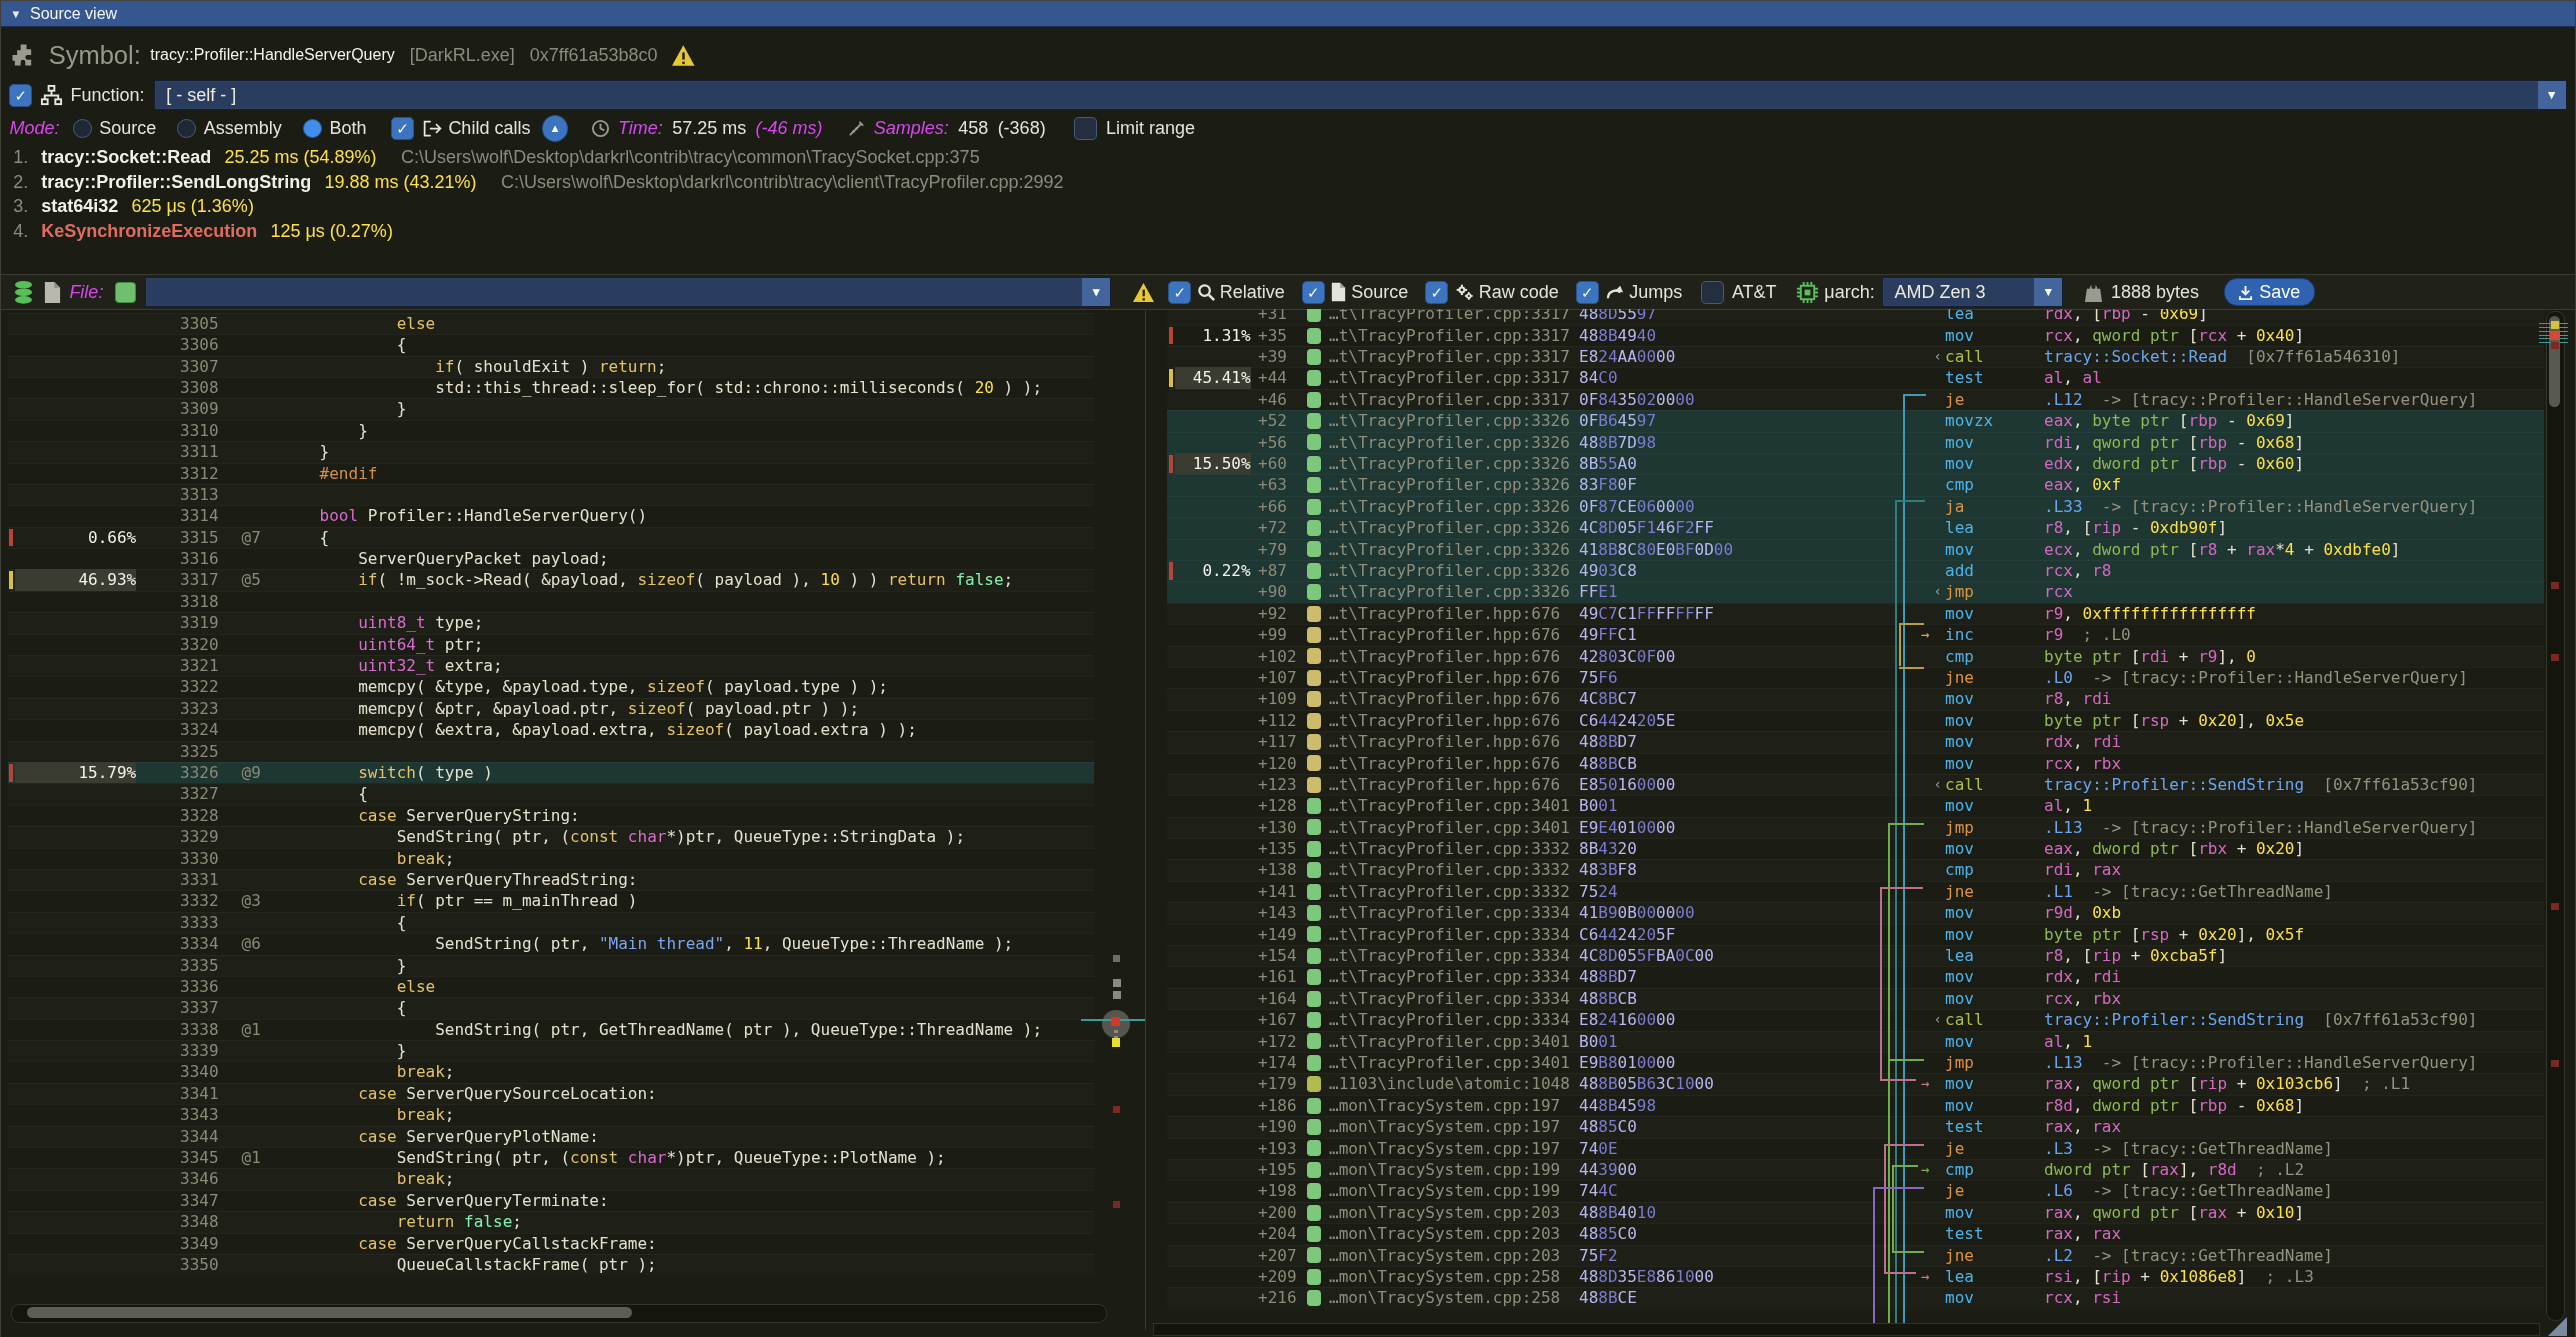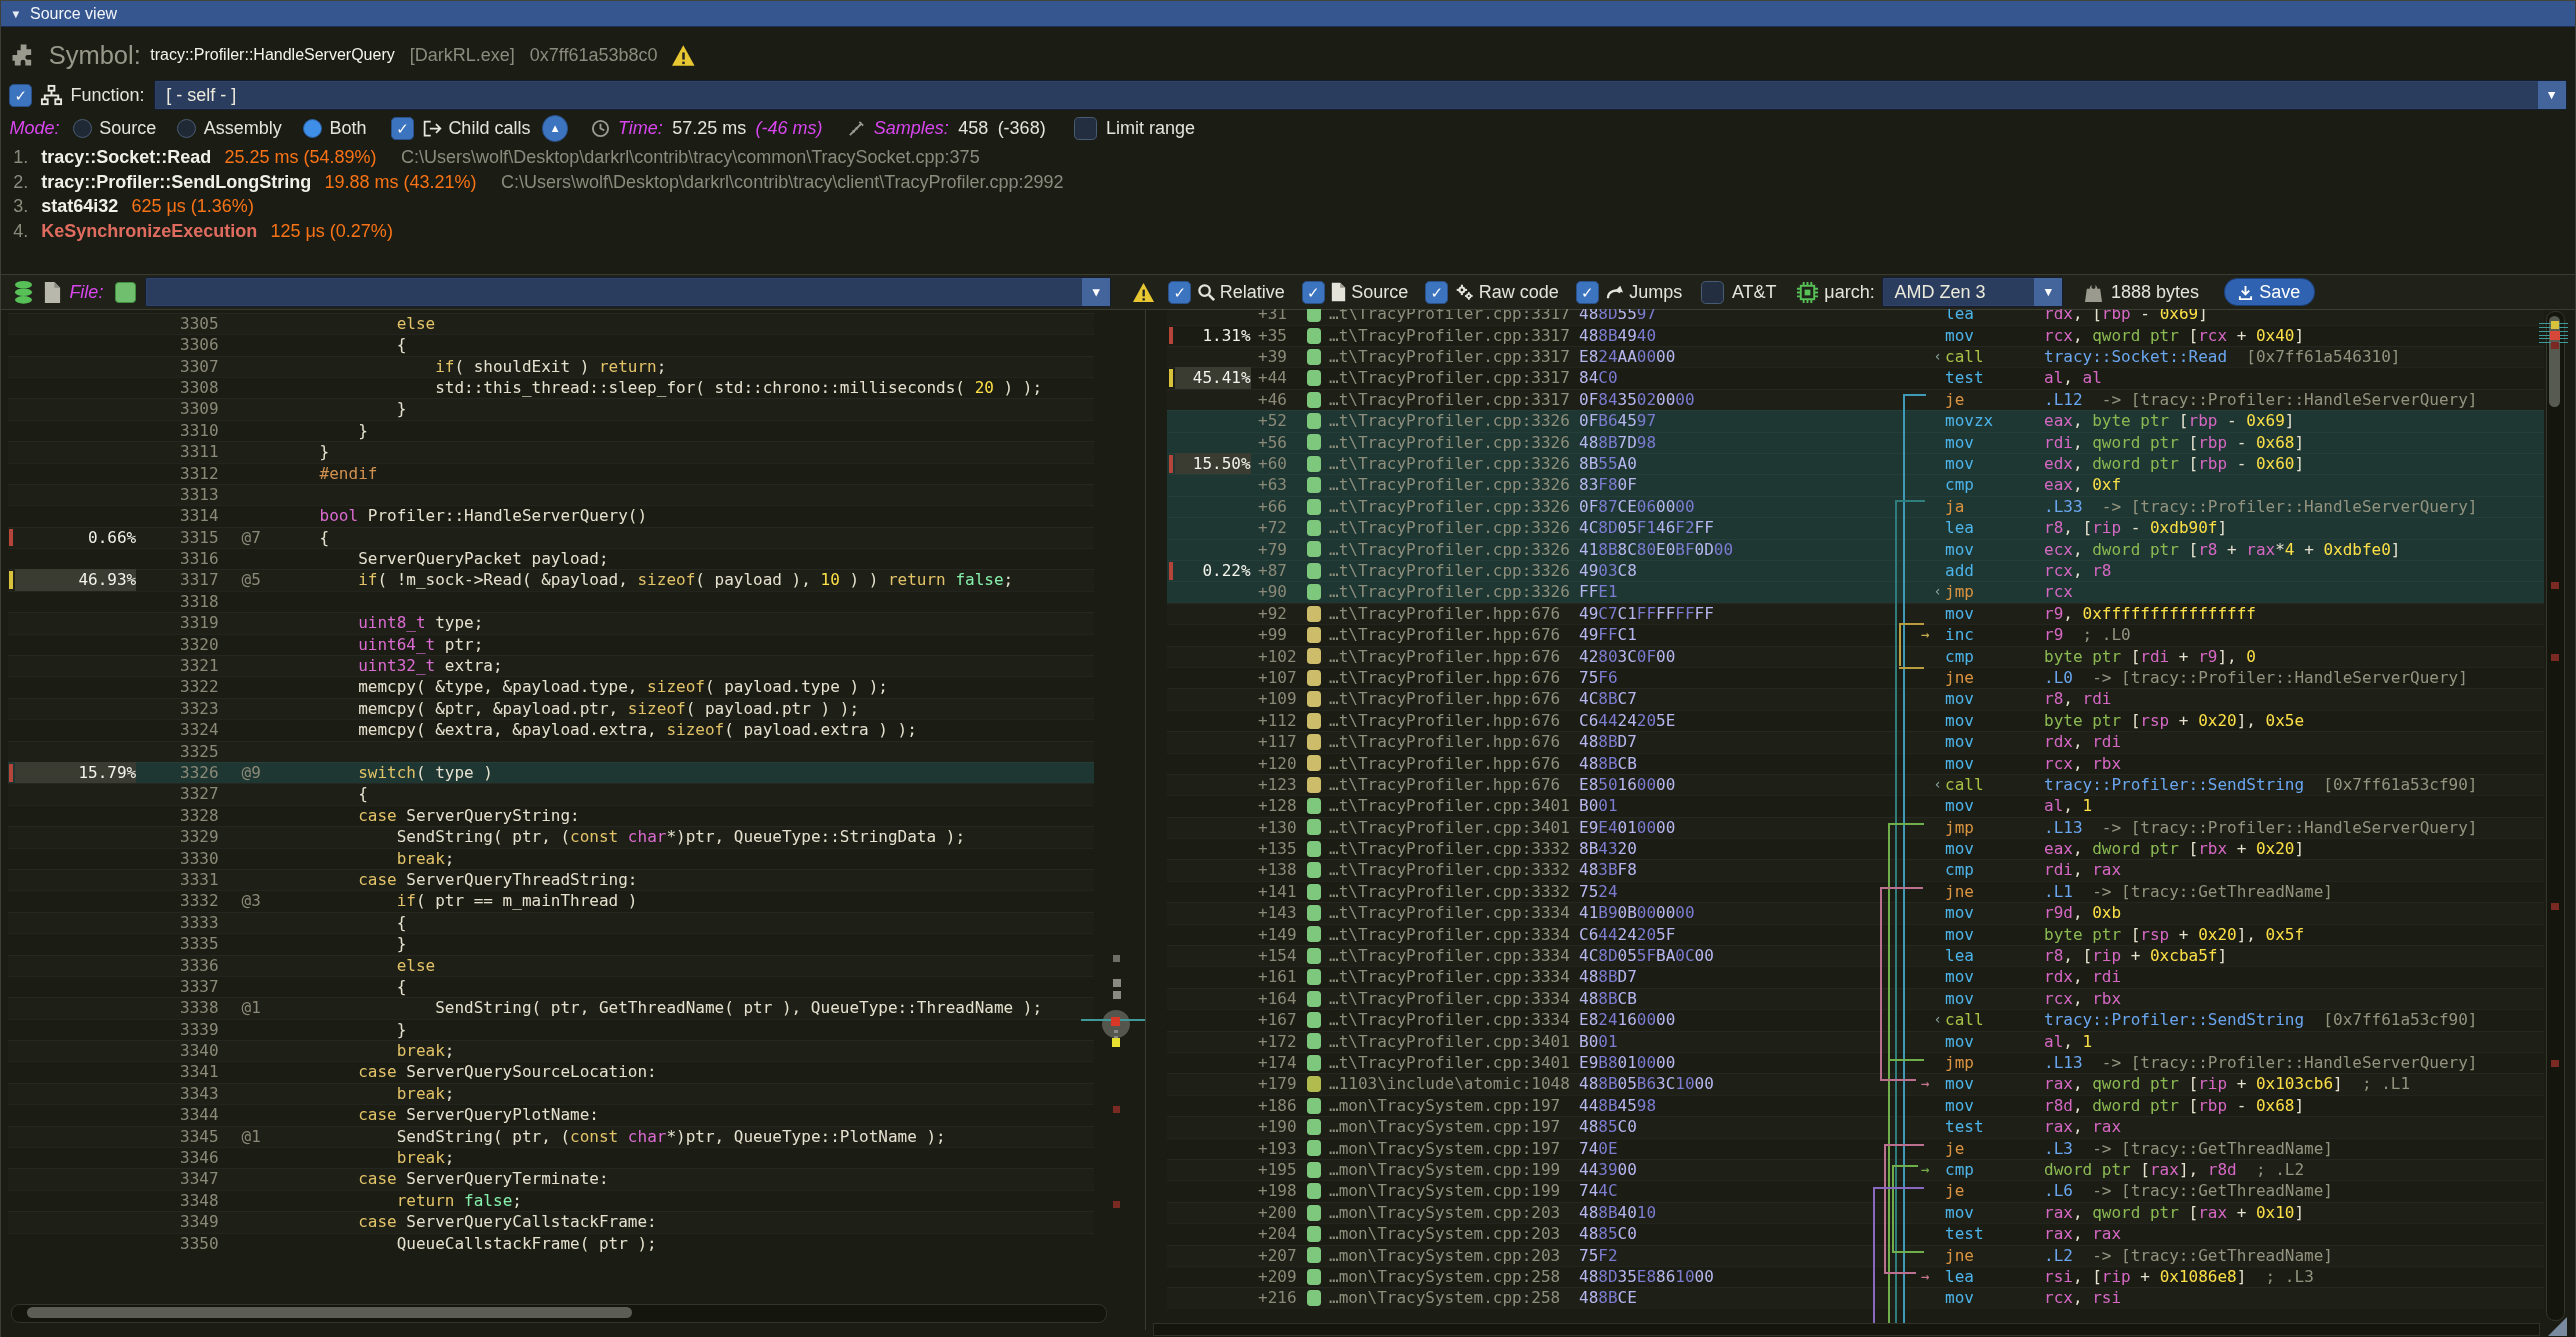--- a/index.html
+++ b/index.html
@@ -35,21 +35,21 @@
   .drop .darr{position:absolute;right:0;top:0;bottom:0;width:28px;background:#44659c;
         display:flex;align-items:center;justify-content:center;color:#fff;font-size:12.3px;}
   .roundbtn{width:24.6px;height:24.6px;border-radius:50%;background:#3d74c0;color:#fff;
         display:flex;align-items:center;justify-content:center;font-size:11.3px;border:0.9px solid #2b518a;}
   
   #ccd{position:absolute;left:13.2px;top:147px;right:9.4px;font-size:18px;}
   #ccd .hdr{color:#8b8b7d;margin-bottom:7.6px;}
   .ccrow{height:24.6px;display:flex;align-items:baseline;white-space:nowrap;}
   .ccrow .idx{color:#8b8b7d;width:28px;flex:0 0 auto;}
   .ccrow .nm{color:#f0f0e8;font-weight:bold;margin-right:13.2px;}
-  .ccrow .tm{color:#f97316;margin-right:24.6px;text-align:center;}
+  .ccrow .tm{color:#fde047;margin-right:24.6px;text-align:center;}
   .ccrow .pa{color:#8b8b7d;}
   
   #filebar{position:absolute;left:0.9px;right:0.9px;top:274px;height:34px;background:#20221a;
            border-top:0.9px solid #3a3c32;border-bottom:0.9px solid #3a3c32;display:flex;
            align-items:center;font-size:18px;}
   
   #srcpane{position:absolute;left:7.6px;top:309px;width:1137px;bottom:7.6px;overflow:hidden;
            border-right:0.9px solid #3a3c32;}
   #asmpane{position:absolute;left:1151px;top:309px;right:7.6px;bottom:1.9px;overflow:hidden;}
   .srow,.arow{position:relative;height:21.4px;line-height:21.4px;white-space:nowrap;
@@ -463,20 +463,26 @@
     <span class="code"><span class="tk-p">        </span><span class="tk-k">if</span><span class="tk-p">( ptr == m_mainThread )</span></span>
   </div>
         <div class="srow">
 
     <span class="lnum">3333</span>
 
     <span class="code"><span class="tk-p">        {</span></span>
   </div>
         <div class="srow">
 
+    <span class="lnum">3334</span>
+    <span class="anno">@6</span>
+    <span class="code"><span class="tk-p">            SendString( ptr, </span><span class="tk-s">"Main thread"</span><span class="tk-p">, </span><span class="tk-n">11</span><span class="tk-p">, QueueType::ThreadName );</span></span>
+  </div>
+        <div class="srow">
+
     <span class="lnum">3335</span>
 
     <span class="code"><span class="tk-p">        }</span></span>
   </div>
         <div class="srow">
 
     <span class="lnum">3336</span>
 
     <span class="code"><span class="tk-p">        </span><span class="tk-k">else</span></span>
   </div>

